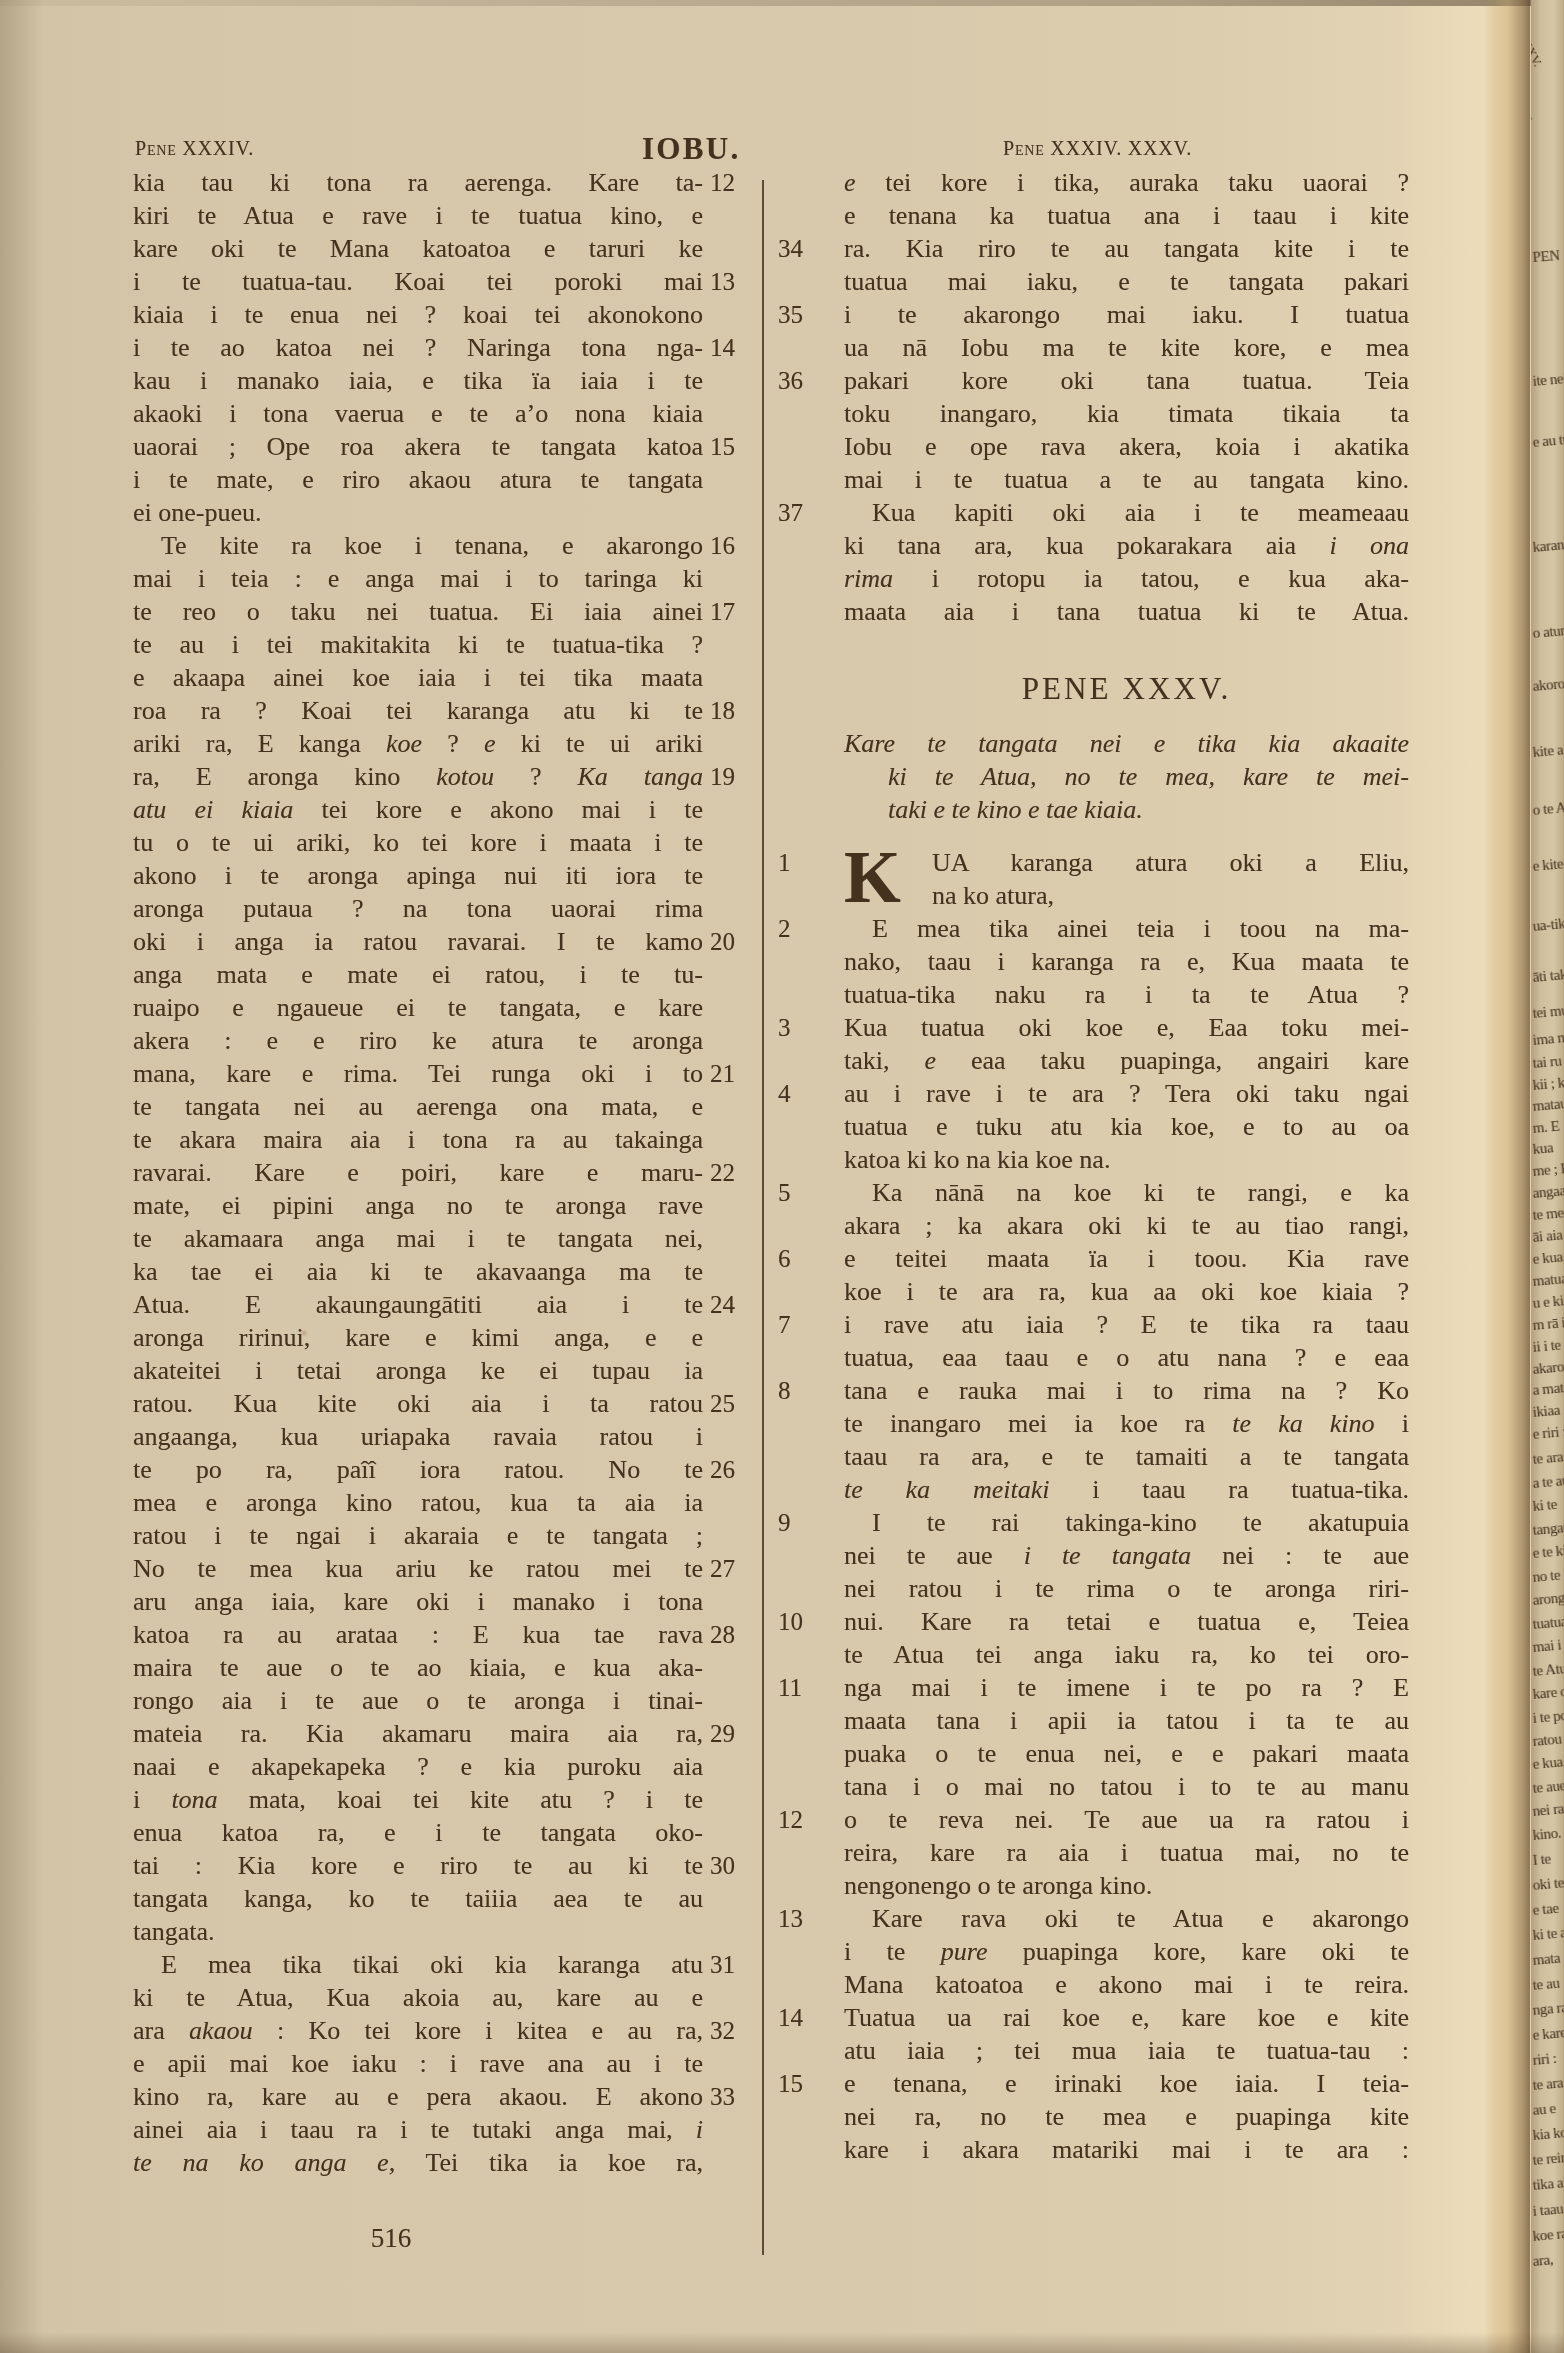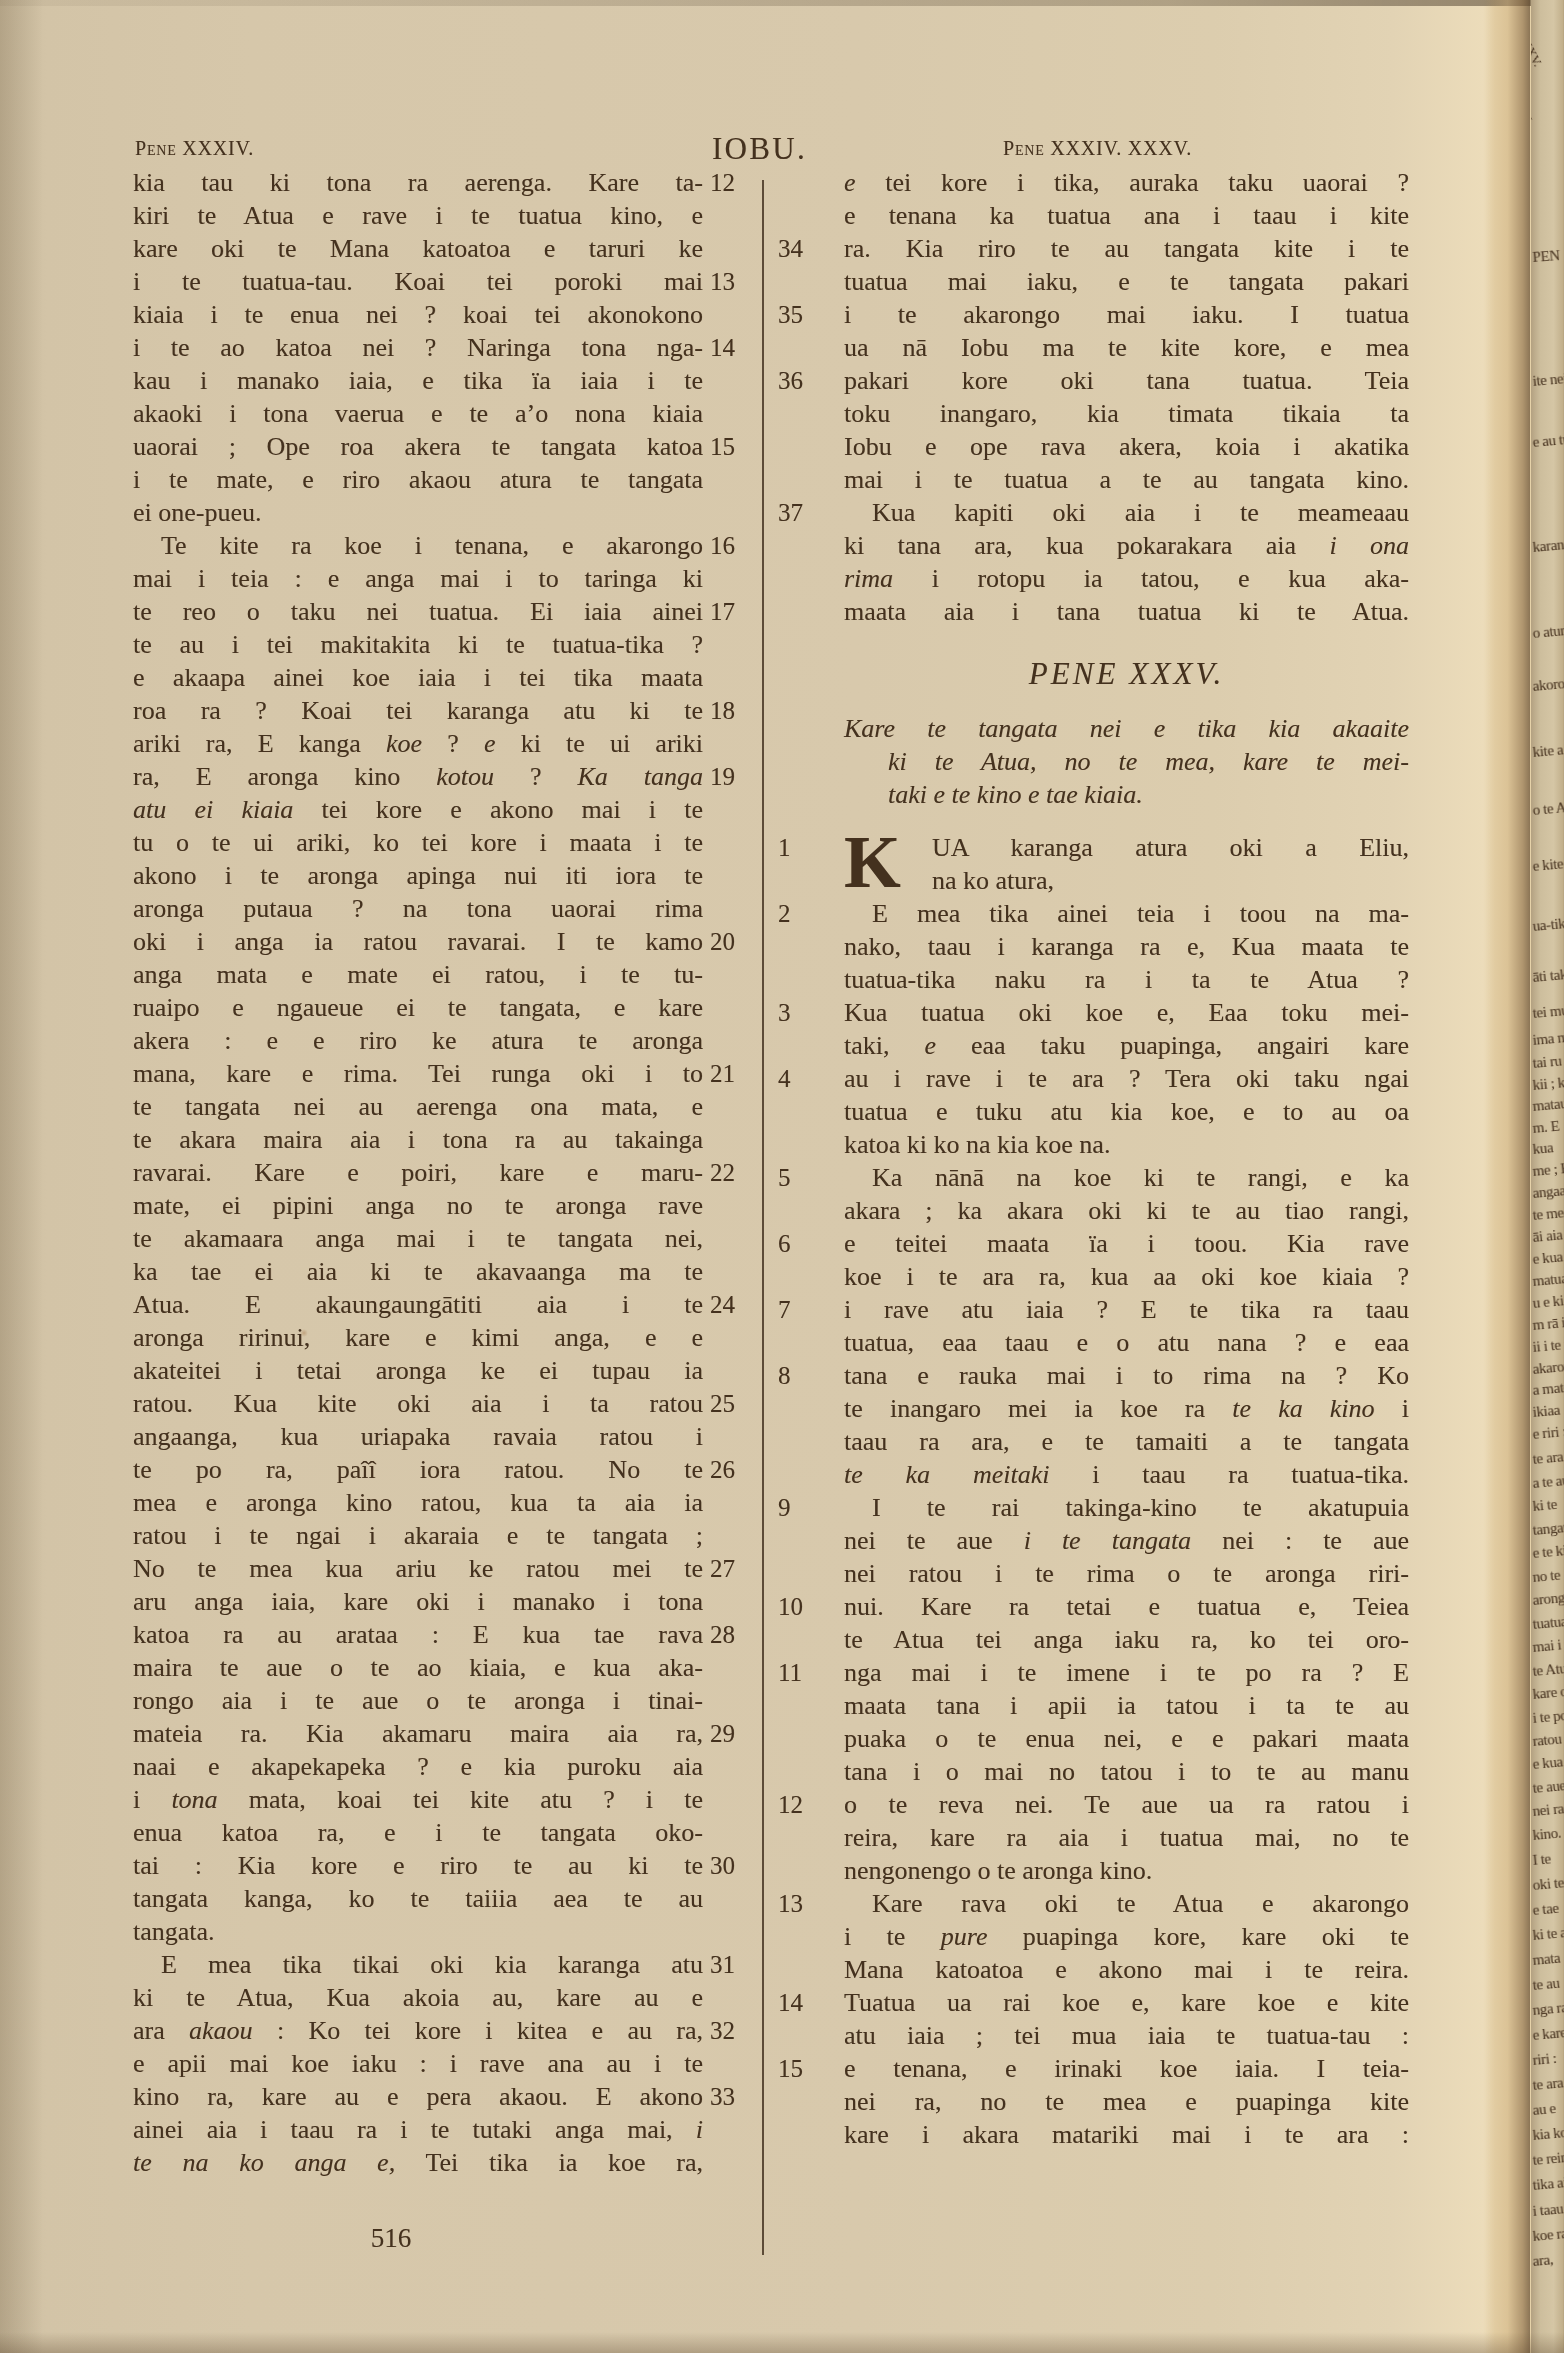--- a/index.html
+++ b/index.html
@@ -19,41 +19,41 @@
   .crease{position:absolute;left:1485px;top:0;width:45px;height:100%;
     background:linear-gradient(90deg,rgba(230,212,175,0),rgba(203,172,122,.40) 50%,rgba(130,99,62,.55) 84%,rgba(92,68,42,.66));}
   .fore-strip{position:absolute;left:1531px;top:0;width:34px;height:2354px;overflow:hidden;
     background:linear-gradient(90deg,#b3a181,#cdbe9d 28%,#d5c6a5 66%,#c1af8b 94%,#a18e6c);}
   .frag{position:absolute;left:0.8px;font-size:15px;line-height:15.6px;color:#4e3a26;
     white-space:nowrap;filter:blur(0.4px);transform-origin:left top;letter-spacing:-0.4px;}
   .spot{position:absolute;border-radius:50%;}
 
   .hdr{position:absolute;top:128px;height:41px;font-size:20px;line-height:41px;}
   .hdr-left{left:135px;width:266px;font-variant:small-caps;letter-spacing:0.8px;}
-  .hdr-center{left:642px;width:235px;text-align:center;font-size:31px;letter-spacing:2.3px;}
+  .hdr-center{left:642px;width:235px;text-align:left;font-size:31px;letter-spacing:2.3px;font-weight:bold;}
   .hdr-right{left:1003px;width:360px;font-variant:small-caps;letter-spacing:0.8px;}
 
   .col{position:absolute;top:166px;font-size:26px;}
   .col-left{left:133px;width:570px;}
   .col-right{left:844px;width:565px;}
   .line{position:relative;height:33px;line-height:33px;
     text-align:justify;text-align-last:justify;}
   .line.short{text-align-last:left;}
   .line.indent{text-indent:28px;}
   .line.sumind{padding-left:44px;}
   .line.dc1,.line.dc2{padding-left:88px;}
   .summary .line{font-style:italic;}
   .dropcap{position:absolute;left:0;top:0;font-size:73px;line-height:63px;
     font-weight:bold;letter-spacing:0;text-indent:0;}
   .vnum{position:absolute;top:0;font-size:25px;line-height:33px;text-indent:0;}
   .vnum.nright{left:577px;width:45px;text-align:right;}
   .vnum.nleft{left:-66px;width:55px;text-align:left;}
 
-  .chap-heading{margin-top:26px;height:39px;line-height:39px;text-align:center;
-    font-size:31px;letter-spacing:3.1px;font-style:italic;}
+  .chap-heading{margin-top:41px;height:39px;line-height:39px;text-align:center;
+    font-size:31px;letter-spacing:3.1px;}
   .summary{margin-top:19px;}
   .post{margin-top:20.3px;}
 
   .page-number{position:absolute;left:133px;width:516px;top:2221px;height:34px;
     line-height:34px;text-align:center;font-size:27px;}
   .divider{position:absolute;left:762px;top:180px;width:2.3px;height:2075px;
     background:rgba(58,40,22,.78);}
 </style>
 </head>
 <body>

